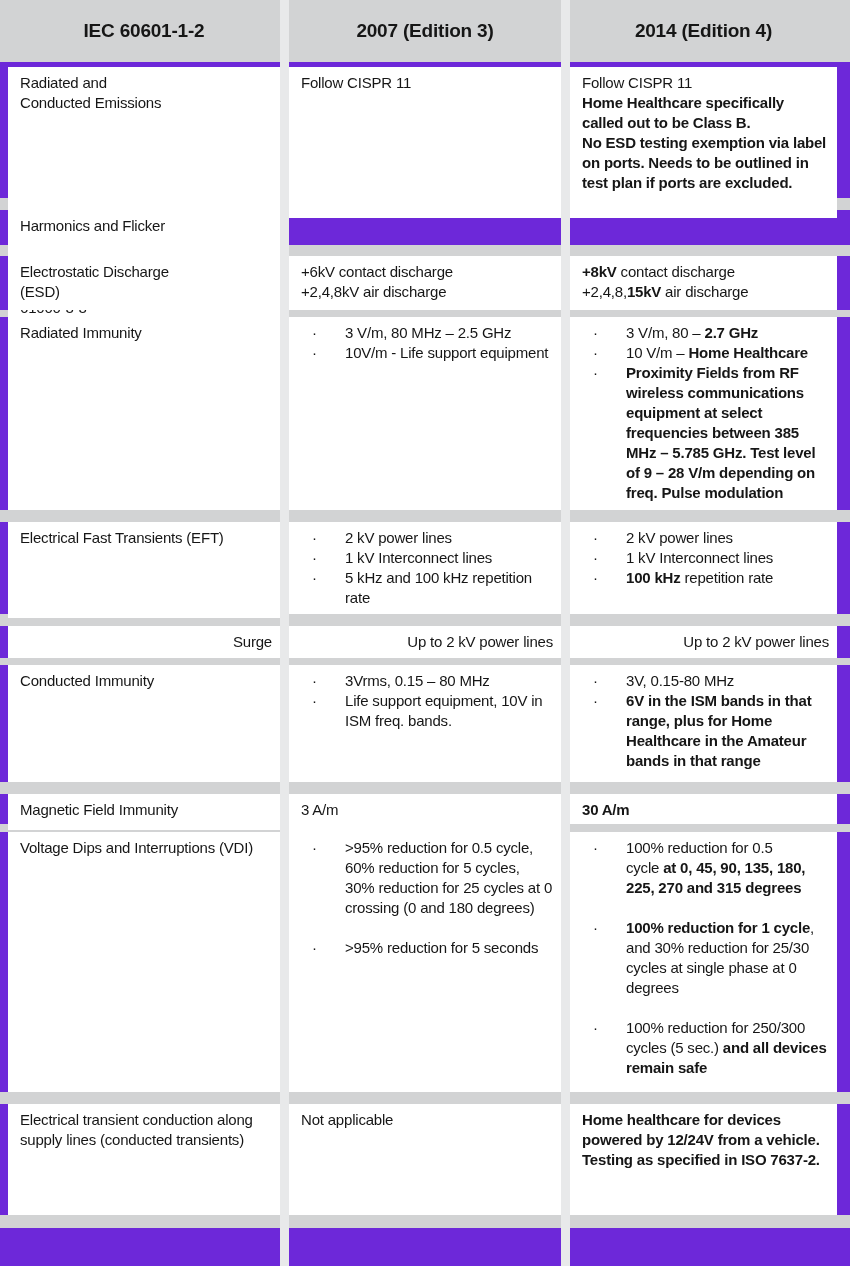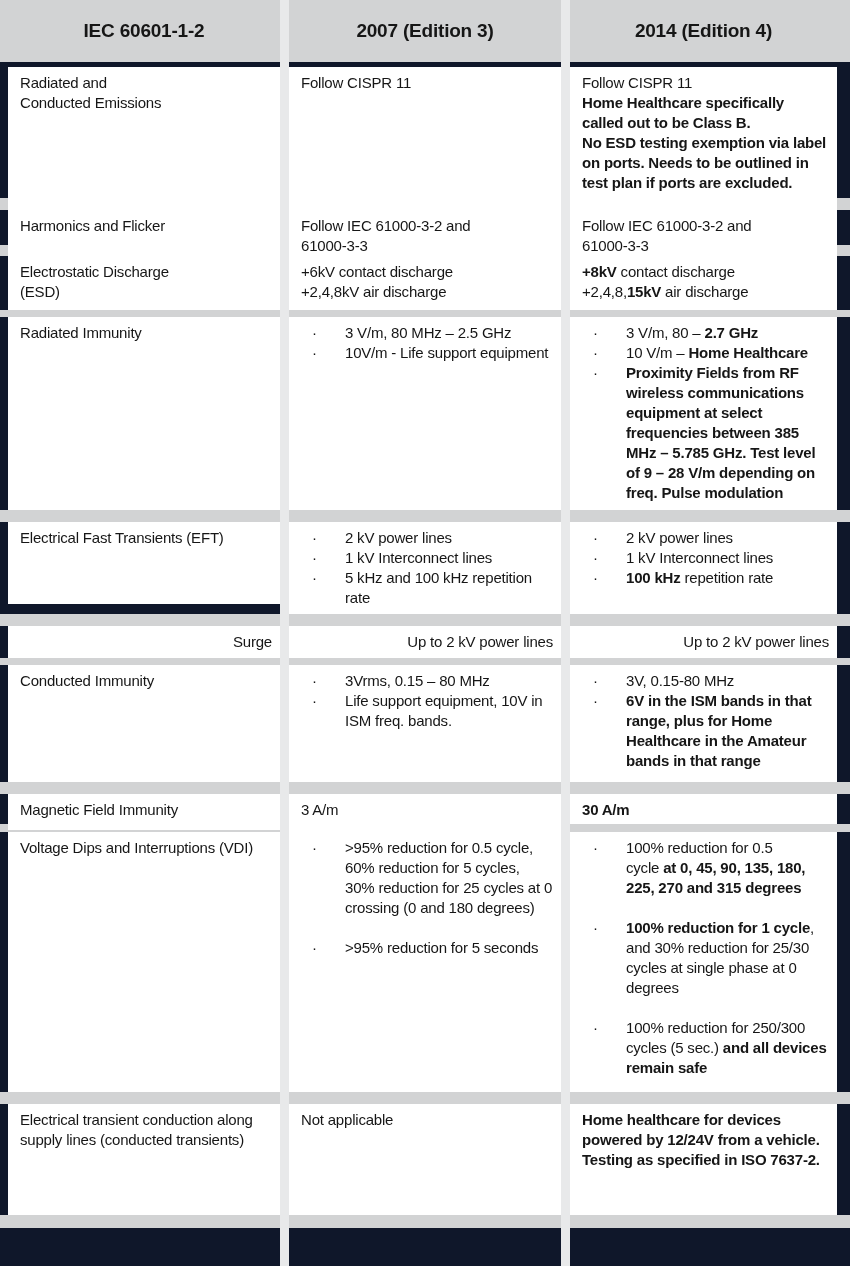--- a/index.html
+++ b/index.html
@@ -1,21 +1,21 @@
 <!DOCTYPE html>
 <html><head>
 <meta charset="utf-8">
 <style>
   * { box-sizing: border-box; margin: 0; padding: 0; }
   html,body { background:#e8e9ea; }
   .page {
     position: relative;
     width: 850px;
     height: 1266px;
-    background: #0f172a;
+    background: #6d28d9;
     font-family: "Liberation Sans", sans-serif;
     color: #161616;
     overflow: hidden;
   }
   
   .gutter-v {
     position: absolute;
     top: 0; bottom: 0;
     width: 9px;
     background: #e8e9ea;
@@ -91,21 +91,21 @@
 
   <div id="table-body">
       <div class="row" style="height: 131px; border-radius: 6px;">
         <div class="cell c1" style="height: 151px;"><div class="blk-p">Radiated and
 Conducted Emissions</div></div>
         <div class="cell c2" style="height: 151px;"><div class="blk-p"><span class="seg">Follow CISPR 11</span></div></div>
         <div class="cell c3" style="height: 151px;"><div class="blk-p"><span class="seg">Follow CISPR 11</span></div><div class="blk-p"><span class="seg b">Home Healthcare specifically called out to be Class B.
 No ESD testing exemption via label on ports. Needs to be outlined in test plan if ports are excluded.</span></div></div>
       </div>
       <div class="row-gap" style="height: 12px;"></div>
-      <div class="row" style="height: 35px;">
+      <div class="row" style="height: 35px; flex-direction: column;">
         <div class="cell c1" style="height: 53px;"><div class="blk-p">Harmonics and Flicker</div></div>
         <div class="cell c2" style="height: 53px;"><div class="blk-p"><span class="seg">Follow IEC 61000-3-2 and
 61000-3-3</span></div></div>
         <div class="cell c3" style="height: 53px;"><div class="blk-p"><span class="seg">Follow IEC 61000-3-2 and
 61000-3-3</span></div></div>
       </div>
       <div class="row-gap" style="height: 11px;"></div>
       <div class="row" style="height: 54px;">
         <div class="cell c1" style="height: 54px;"><div class="blk-p">Electrostatic Discharge
 (ESD)</div></div>
@@ -115,21 +115,21 @@
 +2,4,8,</span><span class="seg b">15kV</span><span class="seg"> air discharge</span></div></div>
       </div>
       <div class="row-gap" style="height: 7px;"></div>
       <div class="row" style="height: 193px;">
         <div class="cell c1" style="height: 193px;"><div class="blk-p">Radiated Immunity</div></div>
         <div class="cell c2" style="height: 193px;"><div class="blk-li"><div class="bullet">·</div><div class="li-text"><span class="seg">3 V/m, 80 MHz – 2.5 GHz</span></div></div><div class="blk-li"><div class="bullet">·</div><div class="li-text"><span class="seg">10V/m - Life support equipment</span></div></div></div>
         <div class="cell c3" style="height: 193px;"><div class="blk-li"><div class="bullet">·</div><div class="li-text"><span class="seg">3 V/m, 80 – </span><span class="seg b">2.7 GHz</span></div></div><div class="blk-li"><div class="bullet">·</div><div class="li-text"><span class="seg">10 V/m – </span><span class="seg b">Home Healthcare</span></div></div><div class="blk-li"><div class="bullet">·</div><div class="li-text"><span class="seg b">Proximity Fields from RF wireless communications equipment at select frequencies between 385 MHz – 5.785 GHz. Test level of 9 – 28 V/m depending on freq. Pulse modulation</span></div></div></div>
       </div>
       <div class="row-gap" style="height: 12px;"></div>
       <div class="row" style="height: 92px;">
-        <div class="cell c1" style="height: 82px;"><div class="blk-p">Electrical Fast Transients (EFT)</div></div>
+        <div class="cell c1" style="height: 96px;"><div class="blk-p">Electrical Fast Transients (EFT)</div></div>
         <div class="cell c2" style="height: 92px;"><div class="blk-li"><div class="bullet">·</div><div class="li-text"><span class="seg">2 kV power lines</span></div></div><div class="blk-li"><div class="bullet">·</div><div class="li-text"><span class="seg">1 kV Interconnect lines</span></div></div><div class="blk-li"><div class="bullet">·</div><div class="li-text"><span class="seg">5 kHz and 100 kHz repetition rate</span></div></div></div>
         <div class="cell c3" style="height: 92px;"><div class="blk-li"><div class="bullet">·</div><div class="li-text"><span class="seg">2 kV power lines</span></div></div><div class="blk-li"><div class="bullet">·</div><div class="li-text"><span class="seg">1 kV Interconnect lines</span></div></div><div class="blk-li"><div class="bullet">·</div><div class="li-text"><span class="seg b">100 kHz</span><span class="seg"> repetition rate</span></div></div></div>
       </div>
       <div class="row-gap" style="height: 12px;"></div>
       <div class="row" style="height: 32px; text-align: right;">
         <div class="cell c1" style="height: 32px;"><div class="blk-p">Surge</div></div>
         <div class="cell c2" style="height: 32px;"><div class="blk-p"><span class="seg">Up to 2 kV power lines</span></div></div>
         <div class="cell c3" style="height: 32px;"><div class="blk-p"><span class="seg">Up to 2 kV power lines</span></div></div>
       </div>
       <div class="row-gap" style="height: 7px;"></div>

